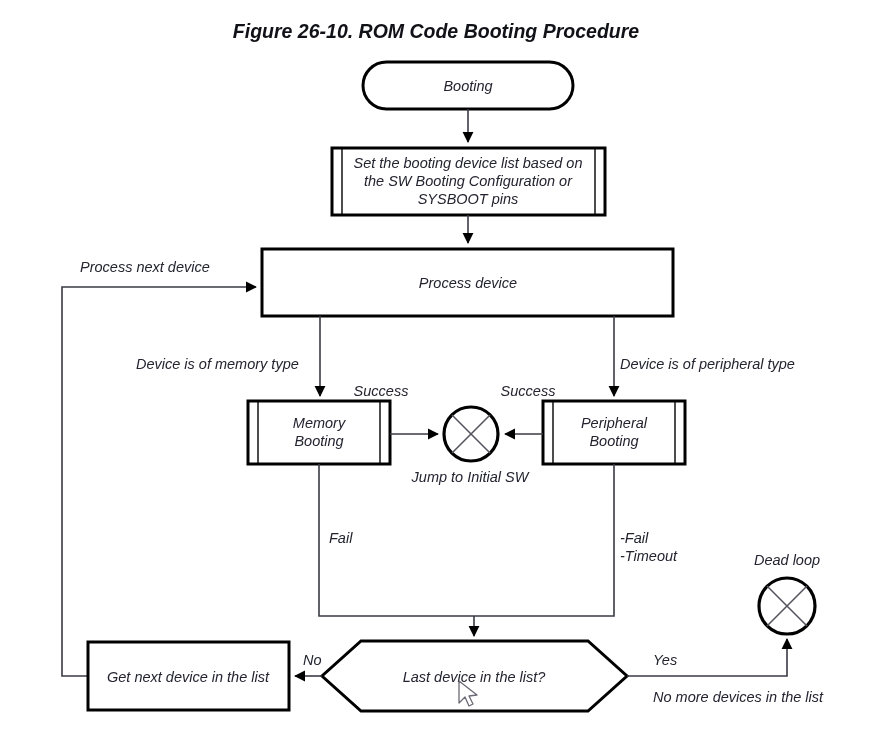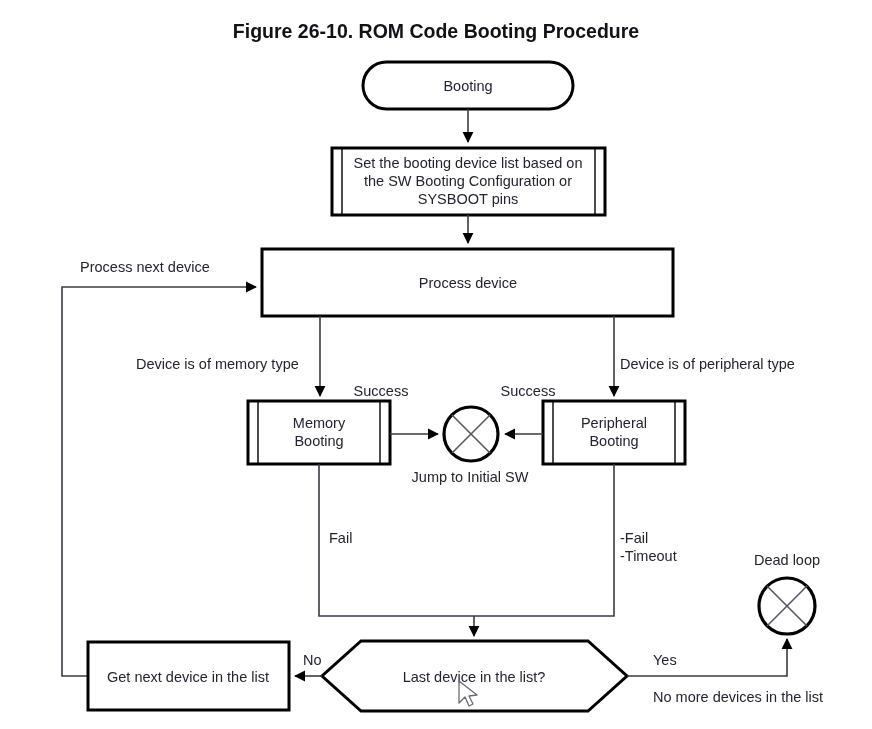--- a/index.html
+++ b/index.html
@@ -11,20 +11,21 @@
     width: 872px;
     height: 729px;
     overflow: hidden;
     font-family: "Liberation Sans", sans-serif;
     color: #1b1b26;
   }
   #figure-root {
     position: relative;
     width: 732px;
     height: 729px;
+    font-style: italic;
   }
   svg#flow {
     display: block;
     width: 872px;
     height: 729px;
   }
   .shape-stroke { stroke: #000000; stroke-width: 3; fill: #ffffff; }
   .shape-inner  { stroke: #000000; stroke-width: 1.4; fill: none; }
   .conn         { stroke: #3a3a44; stroke-width: 1.6; fill: none; }
   .conn-head    { fill: #000000; }

